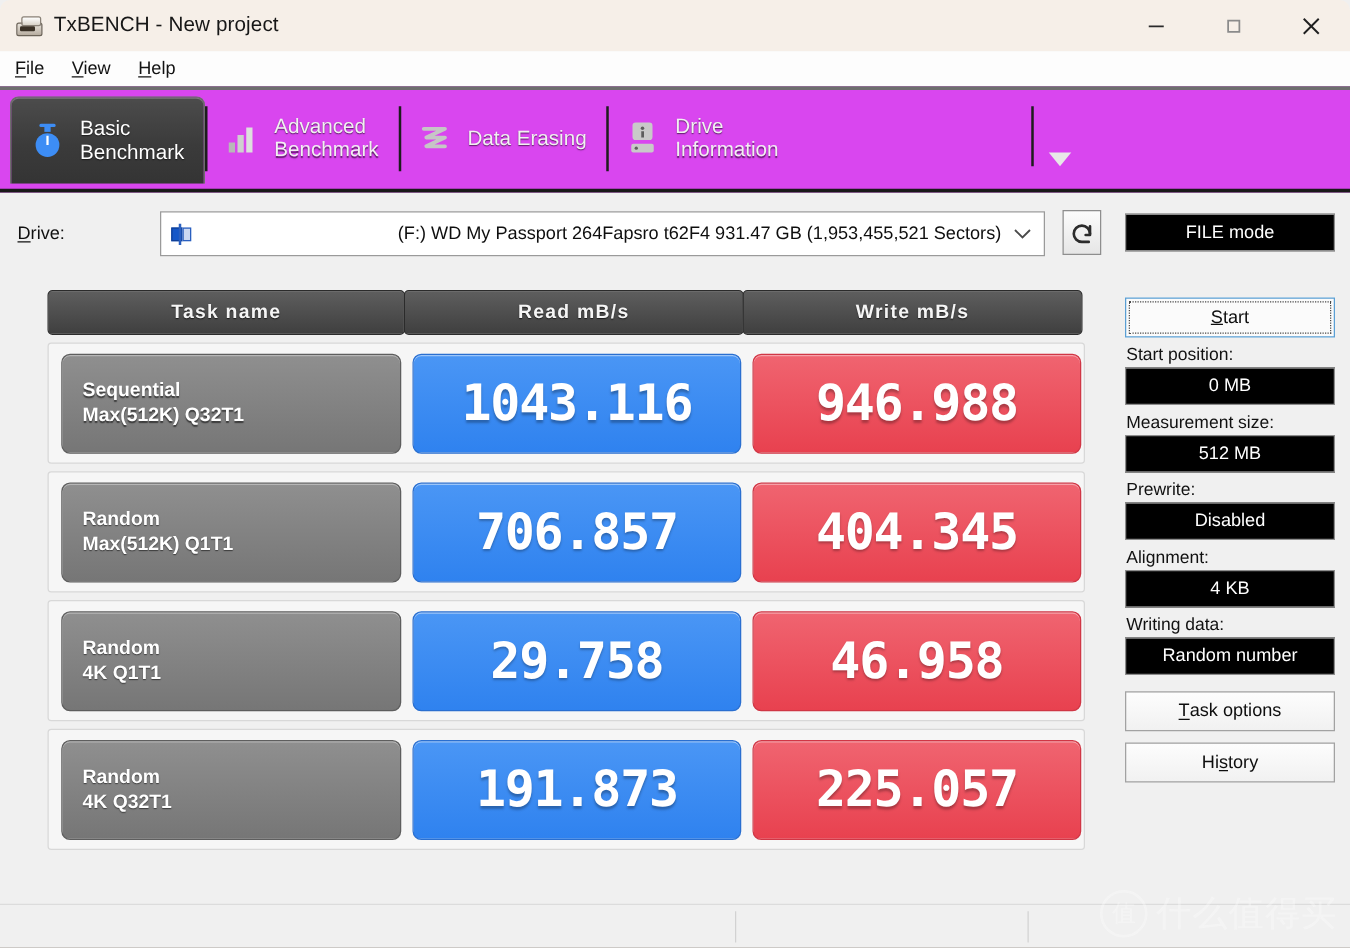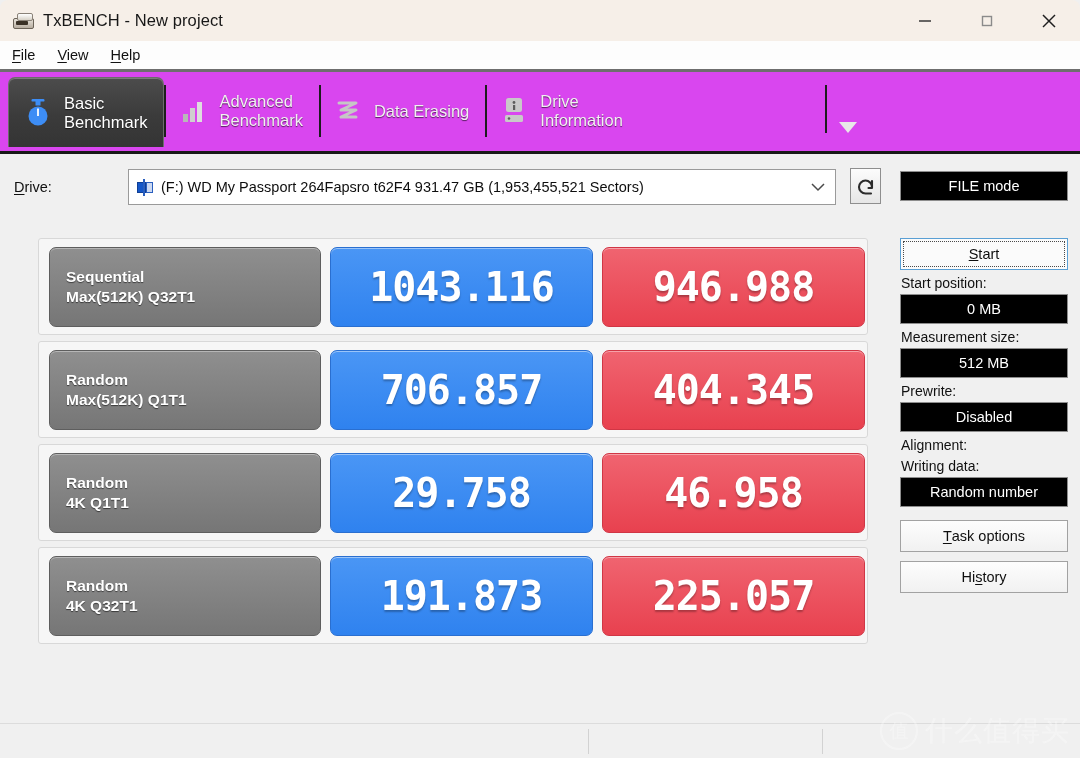--- a/index.html
+++ b/index.html
@@ -101,21 +101,21 @@
   .drive-label u{text-decoration:underline;text-underline-offset:2px;}
   .combo{
     position:absolute;left:128px;top:0px;width:708px;height:36px;
     background:#ffffff;border:1px solid #9a9a9a;box-sizing:border-box;
     display:flex;align-items:center;
   }
   .drive-ico{width:20px;height:17px;margin-left:6px;margin-right:6px;position:relative;flex:none;}
   .drive-ico .l{position:absolute;left:2px;top:3px;width:9px;height:11px;background:#1557c8;border:1px solid #0f3f96;box-sizing:border-box;}
   .drive-ico .r{position:absolute;left:11px;top:3px;width:7px;height:11px;background:#ccd9f2;border:1px solid #2a5fbf;box-sizing:border-box;}
   .drive-ico .m{position:absolute;left:8px;top:0px;width:2px;height:17px;background:#2a5fbf;}
-  .combo-text{font-size:14.5px;color:#0e0e0e;flex:1;white-space:nowrap;overflow:hidden;}
+  .combo-text{font-size:14.5px;color:#0e0e0e;flex:1;white-space:nowrap;overflow:hidden;text-align:right;}
   .combo-arrow{
     width:34px;height:34px;display:flex;align-items:center;justify-content:center;flex:none;
   }
   .refresh-btn{
     position:absolute;left:850px;top:-1px;width:31px;height:36px;
     background:linear-gradient(#fcfcfc,#e6e6e6);
     border:1px solid #8e8e8e;box-sizing:border-box;
     display:flex;align-items:center;justify-content:center;
   }
 
@@ -343,20 +343,25 @@
       </div>
       <div class="refresh-btn">
         <svg width="20" height="22" viewBox="0 0 20 22">
           <path d="M16 12 A6.5 6.5 0 1 0 9.5 18.5 L15 18.5" fill="none" stroke="#2c2c2c" stroke-width="2.1" stroke-linecap="round"></path>
           <path d="M16 6 L16 13 L12.5 13" fill="none" stroke="#2c2c2c" stroke-width="2.1" stroke-linecap="round" stroke-linejoin="round"></path>
         </svg>
       </div>
     </div>
 
     <div class="table">
+      <div class="thead">
+        <div class="th c1">Task name</div>
+        <div class="th c2">Read mB/s</div>
+        <div class="th c3">Write mB/s</div>
+      </div>
 
       <div class="rowwrap">
         <div class="row">
           <div class="taskcell">
             <div class="tname">Sequential</div>
             <div class="tsub">Max(512K) Q32T1</div>
           </div>
           <div class="valcell read">
             <span class="valtext">1043.116</span>
           </div>
@@ -421,20 +426,21 @@
           <u>S</u>
           <span>tart</span>
         </div>
       <div class="plabel">Start position:</div>
       <div class="blackbox">0 MB</div>
       <div class="plabel">Measurement size:</div>
       <div class="blackbox">512 MB</div>
       <div class="plabel">Prewrite:</div>
       <div class="blackbox">Disabled</div>
       <div class="plabel">Alignment:</div>
+      <div class="blackbox">4 KB</div>
       <div class="plabel">Writing data:</div>
       <div class="blackbox">Random number</div>
       <div style="height:13px"></div>
       <div class="whitebtn">
           <u>T</u>
           <span>ask options</span>
         </div>
       <div style="height:9px"></div>
       <div class="whitebtn">
           <span>Hi</span>

